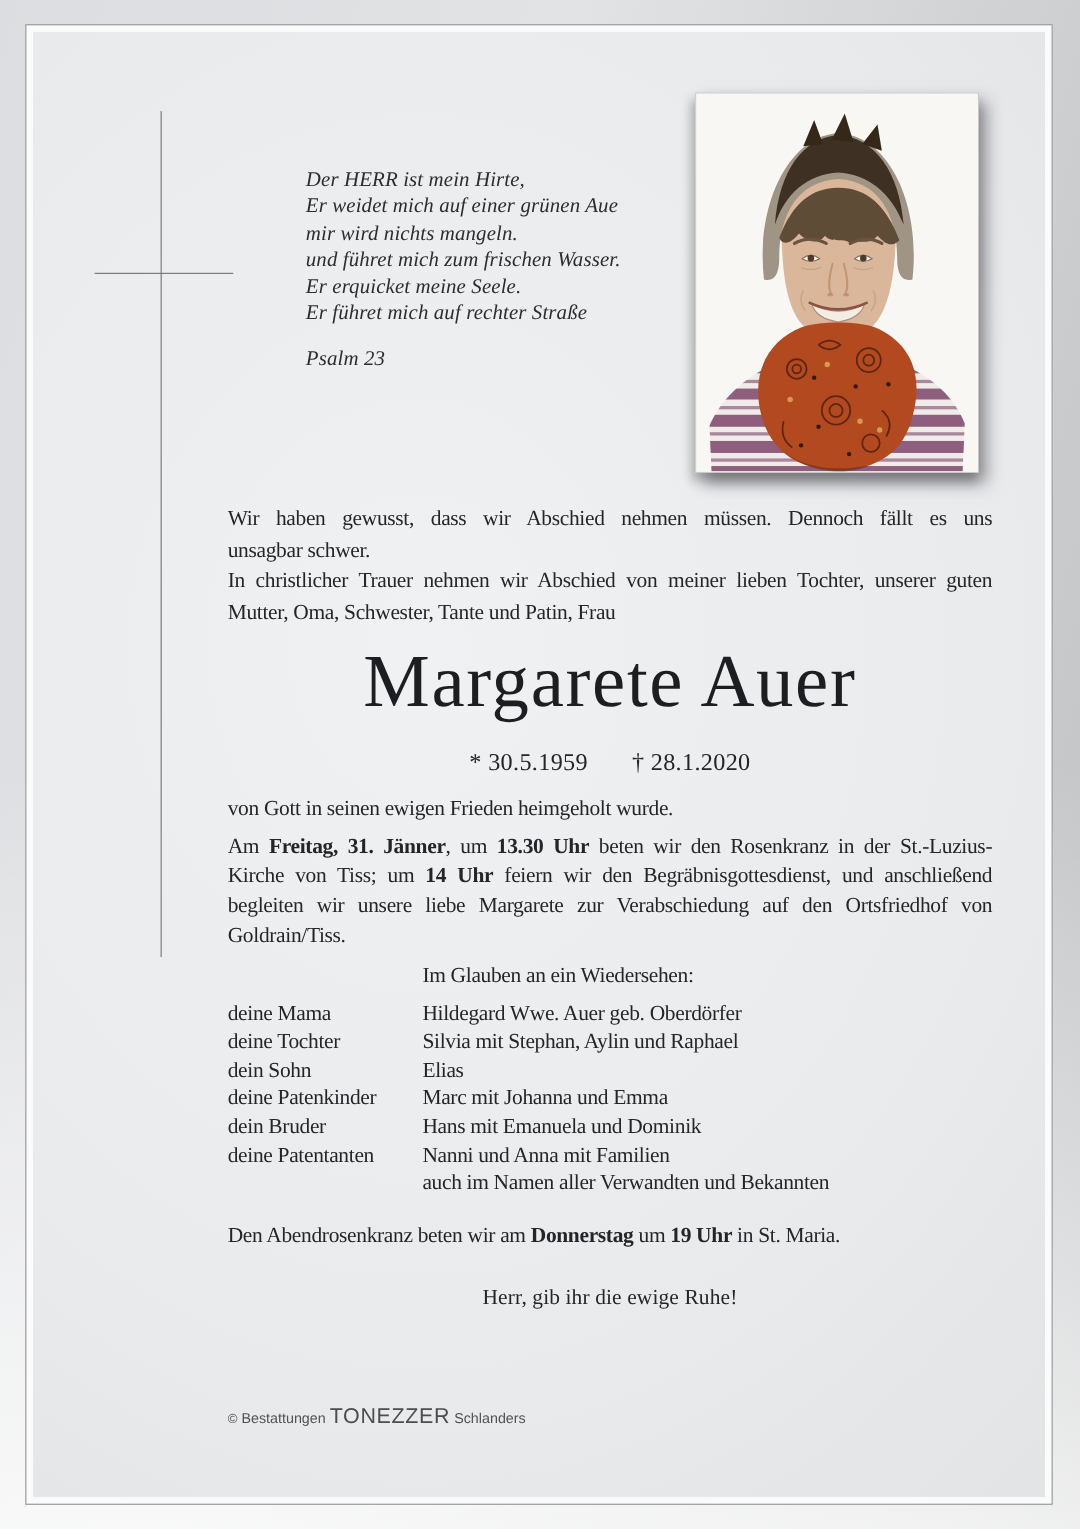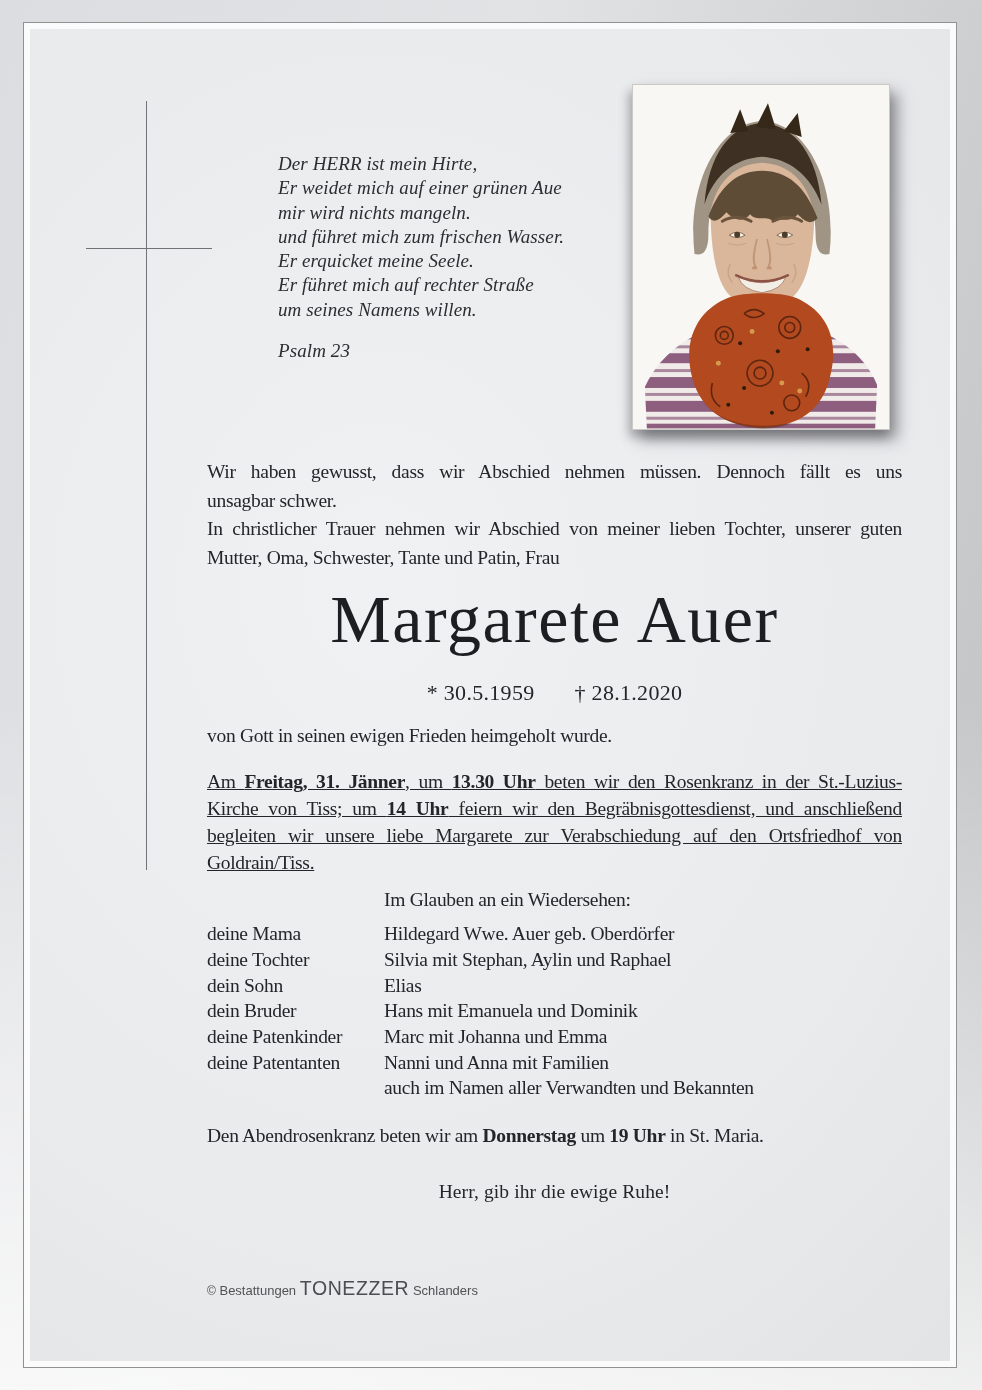--- a/index.html
+++ b/index.html
@@ -43,21 +43,21 @@
   .content{position:absolute;left:207px;top:458px;width:695px;font-size:19.5px;letter-spacing:-0.3px;line-height:28.5px;color:#242529;}
   .jl{text-align:justify;text-align-last:justify;}
   .jlast{text-align:left;}
   b{font-weight:bold;}
   .name{
     margin-top:10px;font-size:68px;line-height:74px;letter-spacing:1.5px;
     text-align:center;font-weight:normal;color:#1d1e21;
   }
   .dates{margin-top:22px;display:flex;justify-content:center;gap:40px;font-size:22px;line-height:30px;letter-spacing:0.3px;}
   .par2{margin-top:14px;}
-  .par3{margin-top:17px;line-height:27.3px;text-decoration:underline;}
+  .par3{margin-top:5px;line-height:27.3px;}
   .dateline{margin-top:8px;}
   .farewell{margin-top:9px;padding-left:177px;}
   .family{margin-top:7px;line-height:25.7px;}
   .frow{display:grid;grid-template-columns:177px 1fr;}
   .rosary{margin-top:21px;}
   .closing{margin-top:27px;text-align:center;letter-spacing:0.1px;}
   
   .footer{
     position:absolute;left:207px;top:1277px;
     font-family:"Liberation Sans", sans-serif;color:#515254;
@@ -77,21 +77,20 @@
   <div class="cross-v"></div>
   <div class="cross-h"></div>
 
   <div class="psalm">
     <div>Der HERR ist mein Hirte,</div>
     <div>Er weidet mich auf einer grünen Aue</div>
     <div>mir wird nichts mangeln.</div>
     <div>und führet mich zum frischen Wasser.</div>
     <div>Er erquicket meine Seele.</div>
     <div>Er führet mich auf rechter Straße</div>
-    <div>um seines Namens willen.</div>
     <div class="psalm-src">Psalm 23</div>
   </div>
 
   <div class="photo">
     <svg viewBox="0 0 258 346" xmlns="http://www.w3.org/2000/svg">
       <rect x="0" y="0" width="258" height="346" fill="#f8f7f4"></rect>
 
       <defs>
         <clipPath id="torso">
             <path d="M14,346 L12,304 C28,268 64,246 98,240 L162,240 C200,248 232,268 246,302 L244,346 Z"></path>
@@ -210,26 +209,26 @@
       </div>
       <div class="frow">
         <span>deine Tochter</span>
         <span>Silvia mit Stephan, Aylin und Raphael</span>
       </div>
       <div class="frow">
         <span>dein Sohn</span>
         <span>Elias</span>
       </div>
       <div class="frow">
+        <span>deine Patenkinder</span>
+        <span>Marc mit Johanna und Emma</span>
+      </div>
+      <div class="frow">
         <span>dein Bruder</span>
         <span>Hans mit Emanuela und Dominik</span>
-      </div>
-      <div class="frow">
-        <span>deine Patenkinder</span>
-        <span>Marc mit Johanna und Emma</span>
       </div>
       <div class="frow">
         <span>deine Patentanten</span>
         <span>Nanni und Anna mit Familien</span>
       </div>
       <div class="frow">
         <span></span>
         <span>auch im Namen aller Verwandten und Bekannten</span>
       </div>
     </div>

